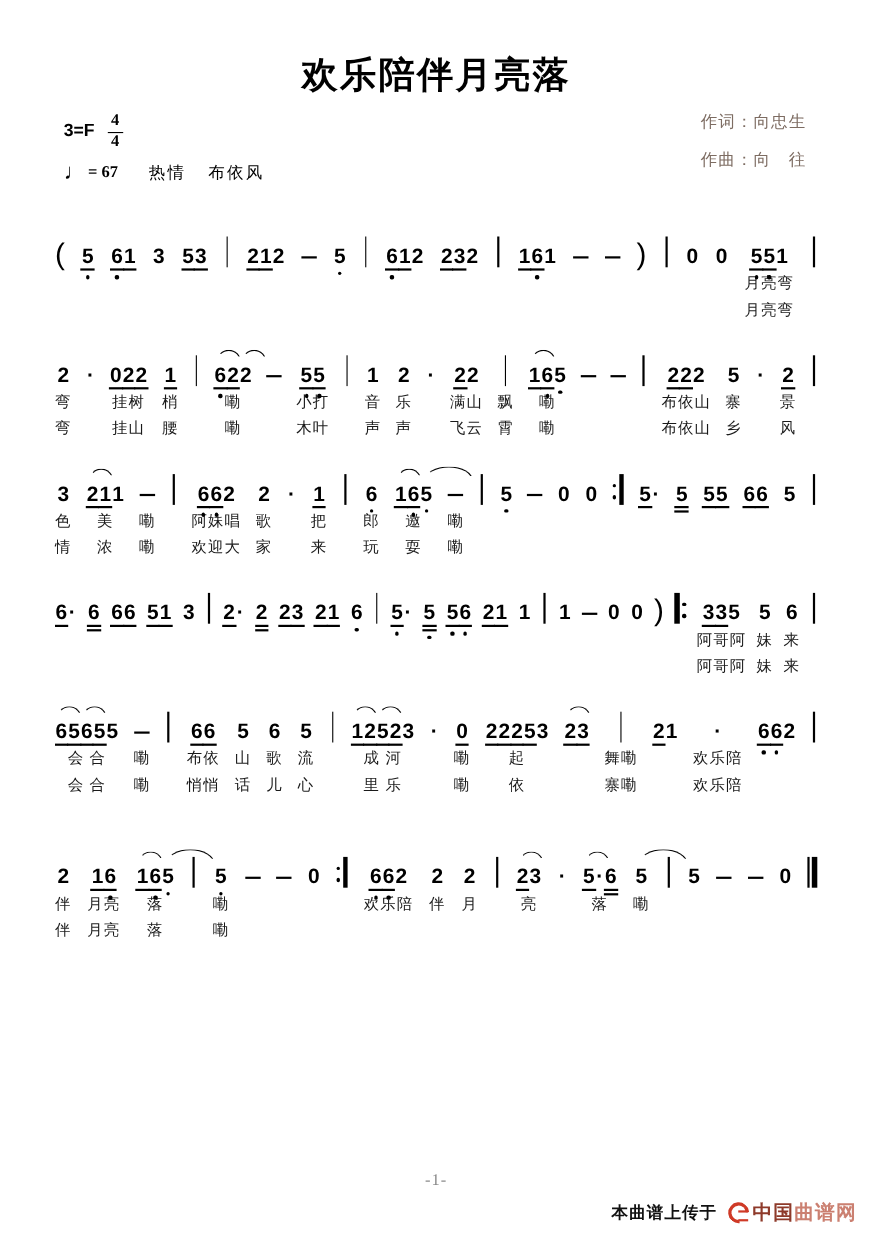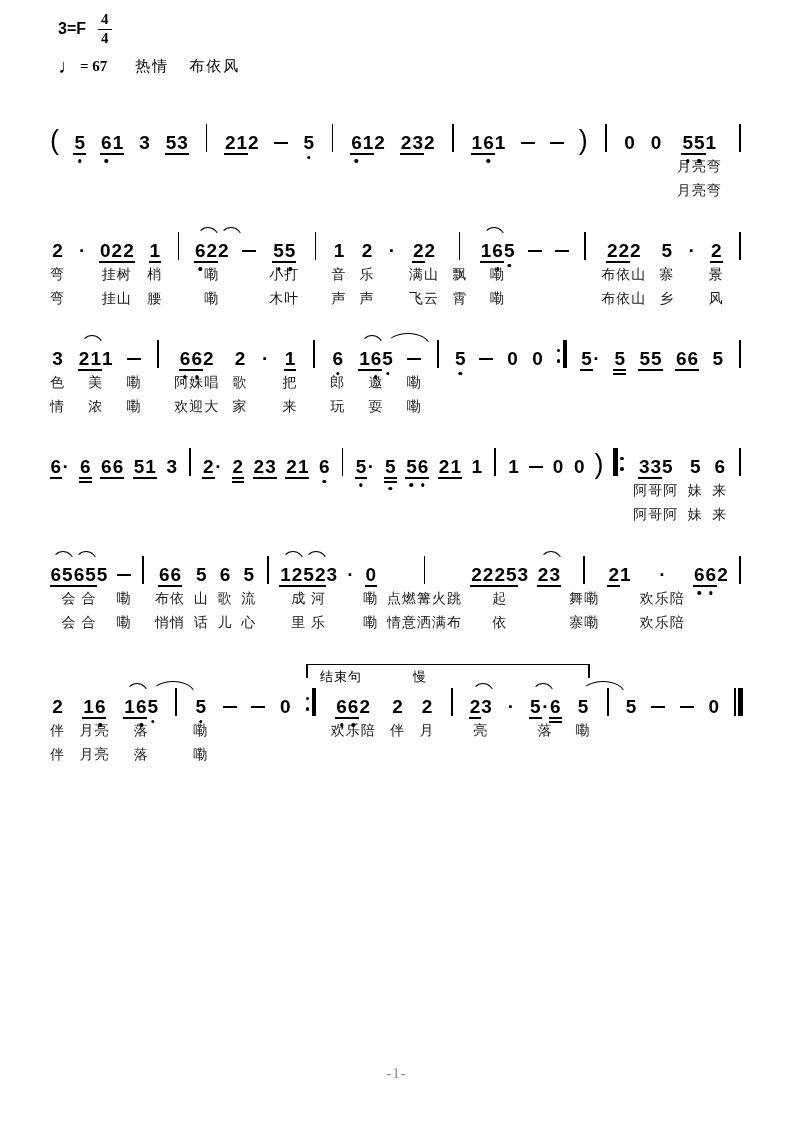--- a/index.html
+++ b/index.html
@@ -62,35 +62,40 @@
   .logo-icon::after{content:"";position:absolute;left:7px;top:1px;width:9px;height:6px;
              border-top:2px solid var(--site-icon,#cf3a27);border-bottom:2px solid var(--site-icon,#cf3a27);transform:rotate(-40deg);}
   .site1{color:var(--site-dark,#8e3a2a);font-size:18px;font-weight:bold;}
   .site2{color:var(--site-light,#cb8071);font-size:18px;font-weight:bold;letter-spacing:1px;}
 </style>
 </head>
 <body>
 
 <div class="page">
 
+  <h1 class="title">欢乐陪伴月亮落</h1>
 
   <div class="meta">
     <div class="key-row">
       <span>3=F</span>
       <span class="ts">
         <i>4</i>
         <i>4</i>
       </span>
     </div>
     <div class="tempo-row">
       <span class="qnote">♩</span>
       <span class="tempo-eq">= 67</span>
       <span class="expr">热情</span>
       <span class="styl">布依风</span>
     </div>
+    <div class="credits">
+      <div>作词：向忠生</div>
+      <div>作曲：向　往</div>
+    </div>
   </div>
 
   <div class="score" id="score">
       <div class="system">
         <span class="cols" style="display: flex;">
           <span class="col" style="display: flex;">
             <span class="tok">
               <span class="paren">(</span>
             </span>
             <span class="lyr"></span>
@@ -915,27 +920,20 @@
           </span>
           <span class="col" style="display: flex;">
             <span class="tok">
               <span class="n">0<span class="ul" style="bottom: -3px;"></span></span>
             </span>
             <span class="lyr">嘞</span>
             <span class="lyr">嘞</span>
           </span>
           <span class="col" style="display: flex;">
             <span class="tok">
-              <span class="bar"></span>
-            </span>
-            <span class="lyr">点燃篝火跳</span>
-            <span class="lyr">情意洒满布</span>
-          </span>
-          <span class="col" style="display: flex;">
-            <span class="tok">
               <span class="n">2<span class="ul" style="bottom: -3px;"></span></span>
               <span class="n">2<span class="ul" style="bottom: -3px;"></span></span>
               <span class="n">2<span class="ul" style="bottom: -3px;"></span></span>
               <span class="n">5<span class="ul" style="bottom: -3px;"></span></span>
               <span class="n">3</span>
             </span>
             <span class="lyr">起</span>
             <span class="lyr">依</span>
           </span>
           <span class="col" style="display: flex;">
@@ -1155,24 +1153,26 @@
             <span class="lyr"></span>
           </span>
           <span class="col" style="display: flex;">
             <span class="tok fin">
               <span class="bar"></span>
               <span class="bar thick"></span>
             </span>
             <span class="lyr"></span>
             <span class="lyr"></span>
           </span>
-        </span>
-        <span class="bracket" style="left: 256px; width: 284px;">
-          <span class="blabel">结束句</span>
-          <span class="btempo">慢</span>
         </span>
       </div>
     </div>
 
   <div class="pagenum">-1-</div>
 
+  <div class="upload">
+    <span>本曲谱上传于</span>
+    <span class="logo-icon"></span>
+    <span class="site1">中国</span>
+    <span class="site2">曲谱网</span>
+  </div>
 
 </div>
 
 </body></html>

